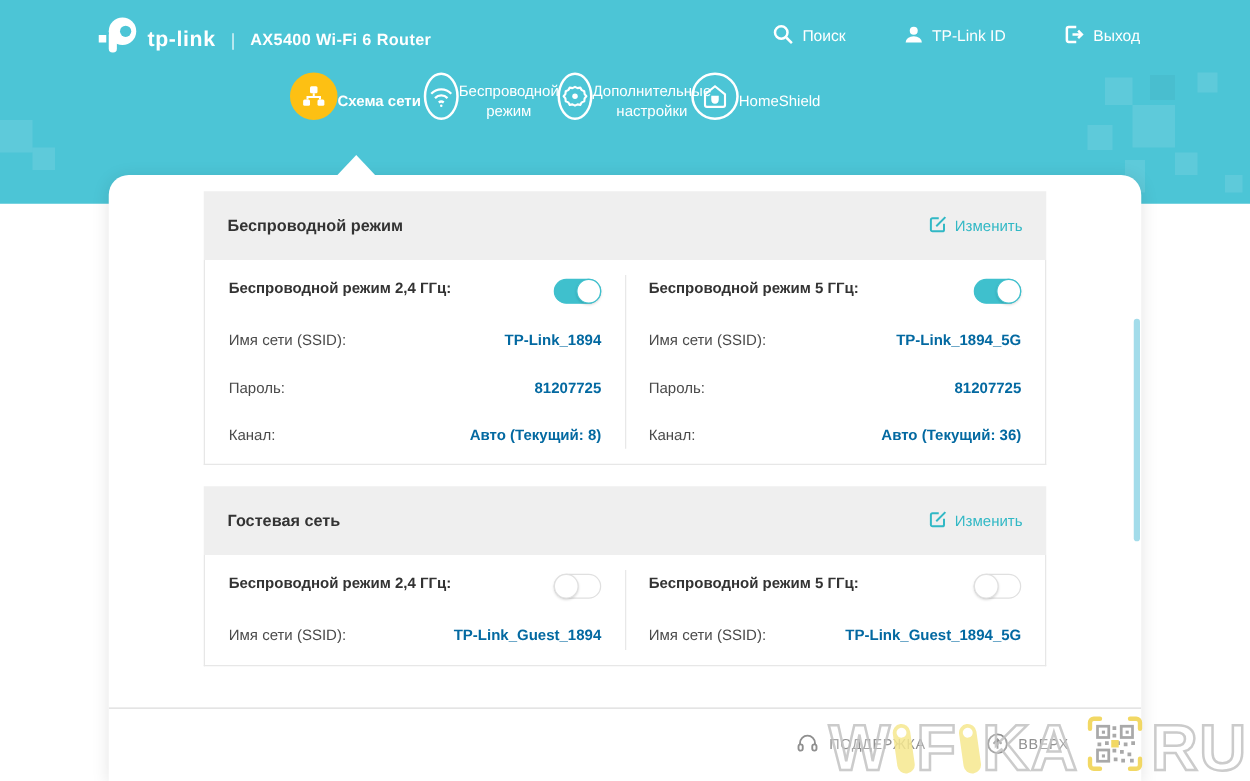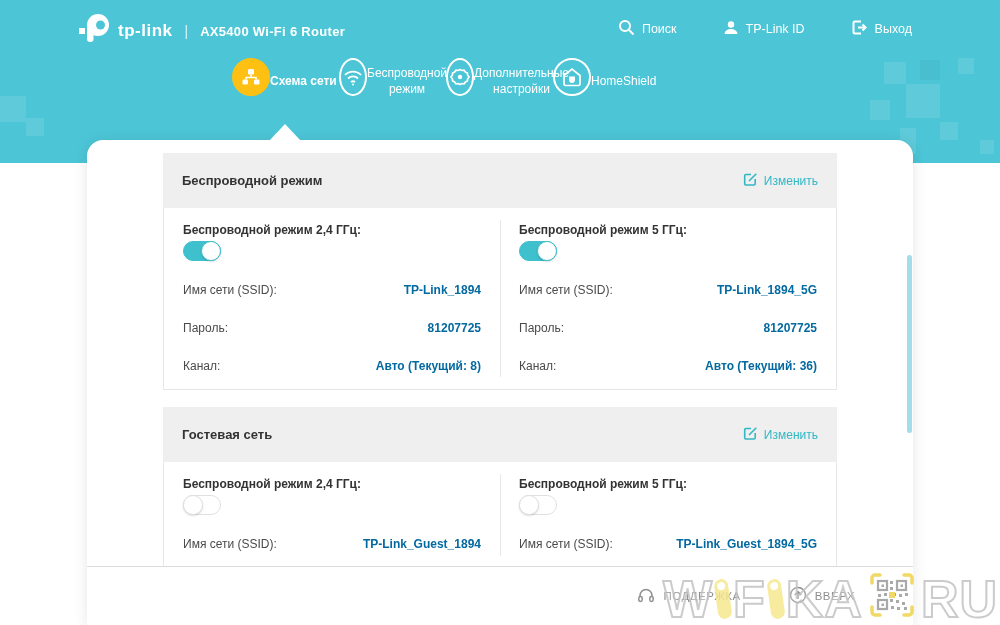--- a/index.html
+++ b/index.html
@@ -40,21 +40,21 @@
   .card-inner { padding:13px 76px 0 76px; }
 
   .section { margin-bottom:17px; }
   .section-header { background:#efefef; height:55px; display:flex; align-items:center;
     justify-content:space-between; padding:0 19px; }
   .section-title { font-size:13px; font-weight:bold; color:#333; }
   .edit-link { display:flex; align-items:center; gap:6px; color:#31b8c5; font-size:12px; cursor:pointer; }
   .section-body { background:#fff; border:1px solid #e7e7e7; border-top:none; position:relative; display:flex; }
   .col-divider { position:absolute; left:50%; top:12px; bottom:12px; width:1px; background:#e8e8e8; }
   .band-col { width:50%; padding:13px 19px 15px 19px; }
-  .toggle-row { display:flex; justify-content:space-between; align-items:flex-start;flex-direction:column; }
+  .toggle-row { display:flex; justify-content:space-between; align-items:flex-start; }
   .toggle-label { font-weight:bold; font-size:12px; color:#333; max-width:205px; line-height:1.5; }
   .toggle { width:38px; height:20px; border-radius:10px; background:#fff; border:1px solid #e0e0e0;
     position:relative; cursor:pointer; margin-top:2px; flex:none; }
   .toggle .knob { position:absolute; top:-1px; left:-1px; width:20px; height:20px; border-radius:50%;
     background:#fff; border:1px solid #e0e0e0; box-shadow:0 1px 2px rgba(0,0,0,0.15); }
   .toggle.on { background:#3fc0cd; border-color:#3fc0cd; }
   .toggle.on .knob { left:auto; right:-1px; border-color:#3fc0cd; }
   .kv-row { display:flex; justify-content:space-between; margin-top:21px; font-size:12px; line-height:1.4; }
   .kv-label { color:#4a4a4a; }
   .kv-value { color:#0369a1; text-align:right;font-weight:bold; }

